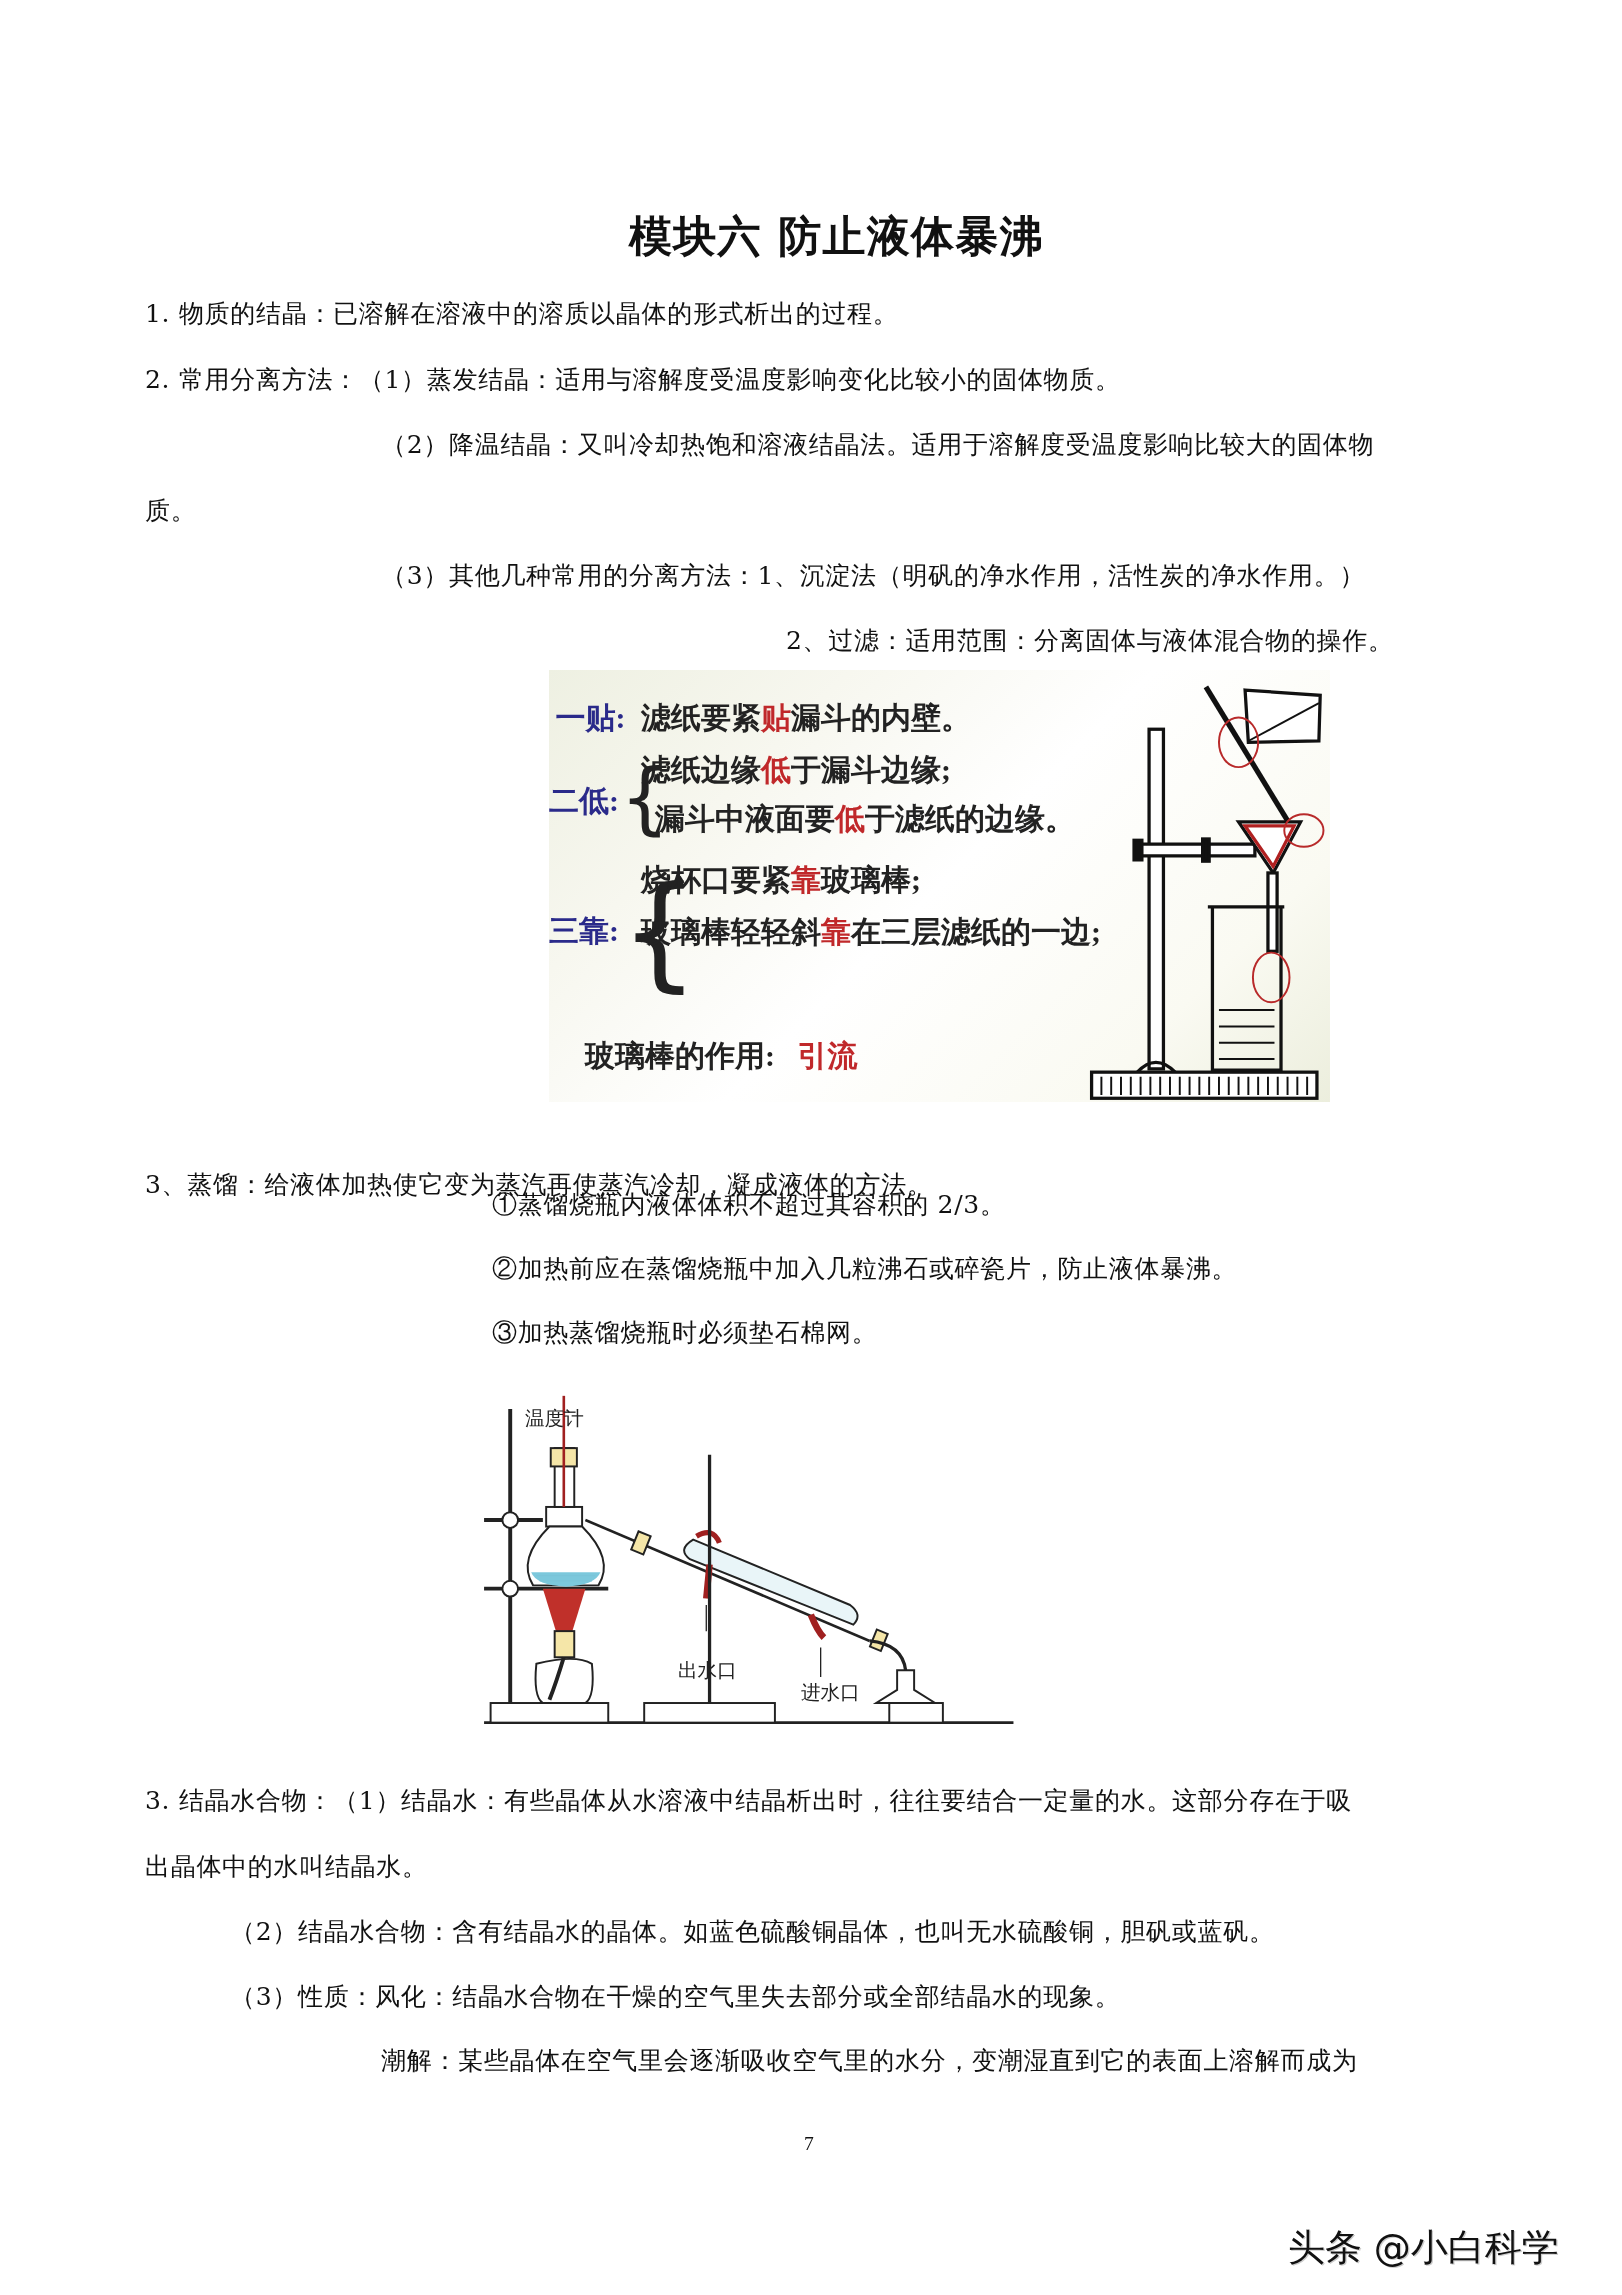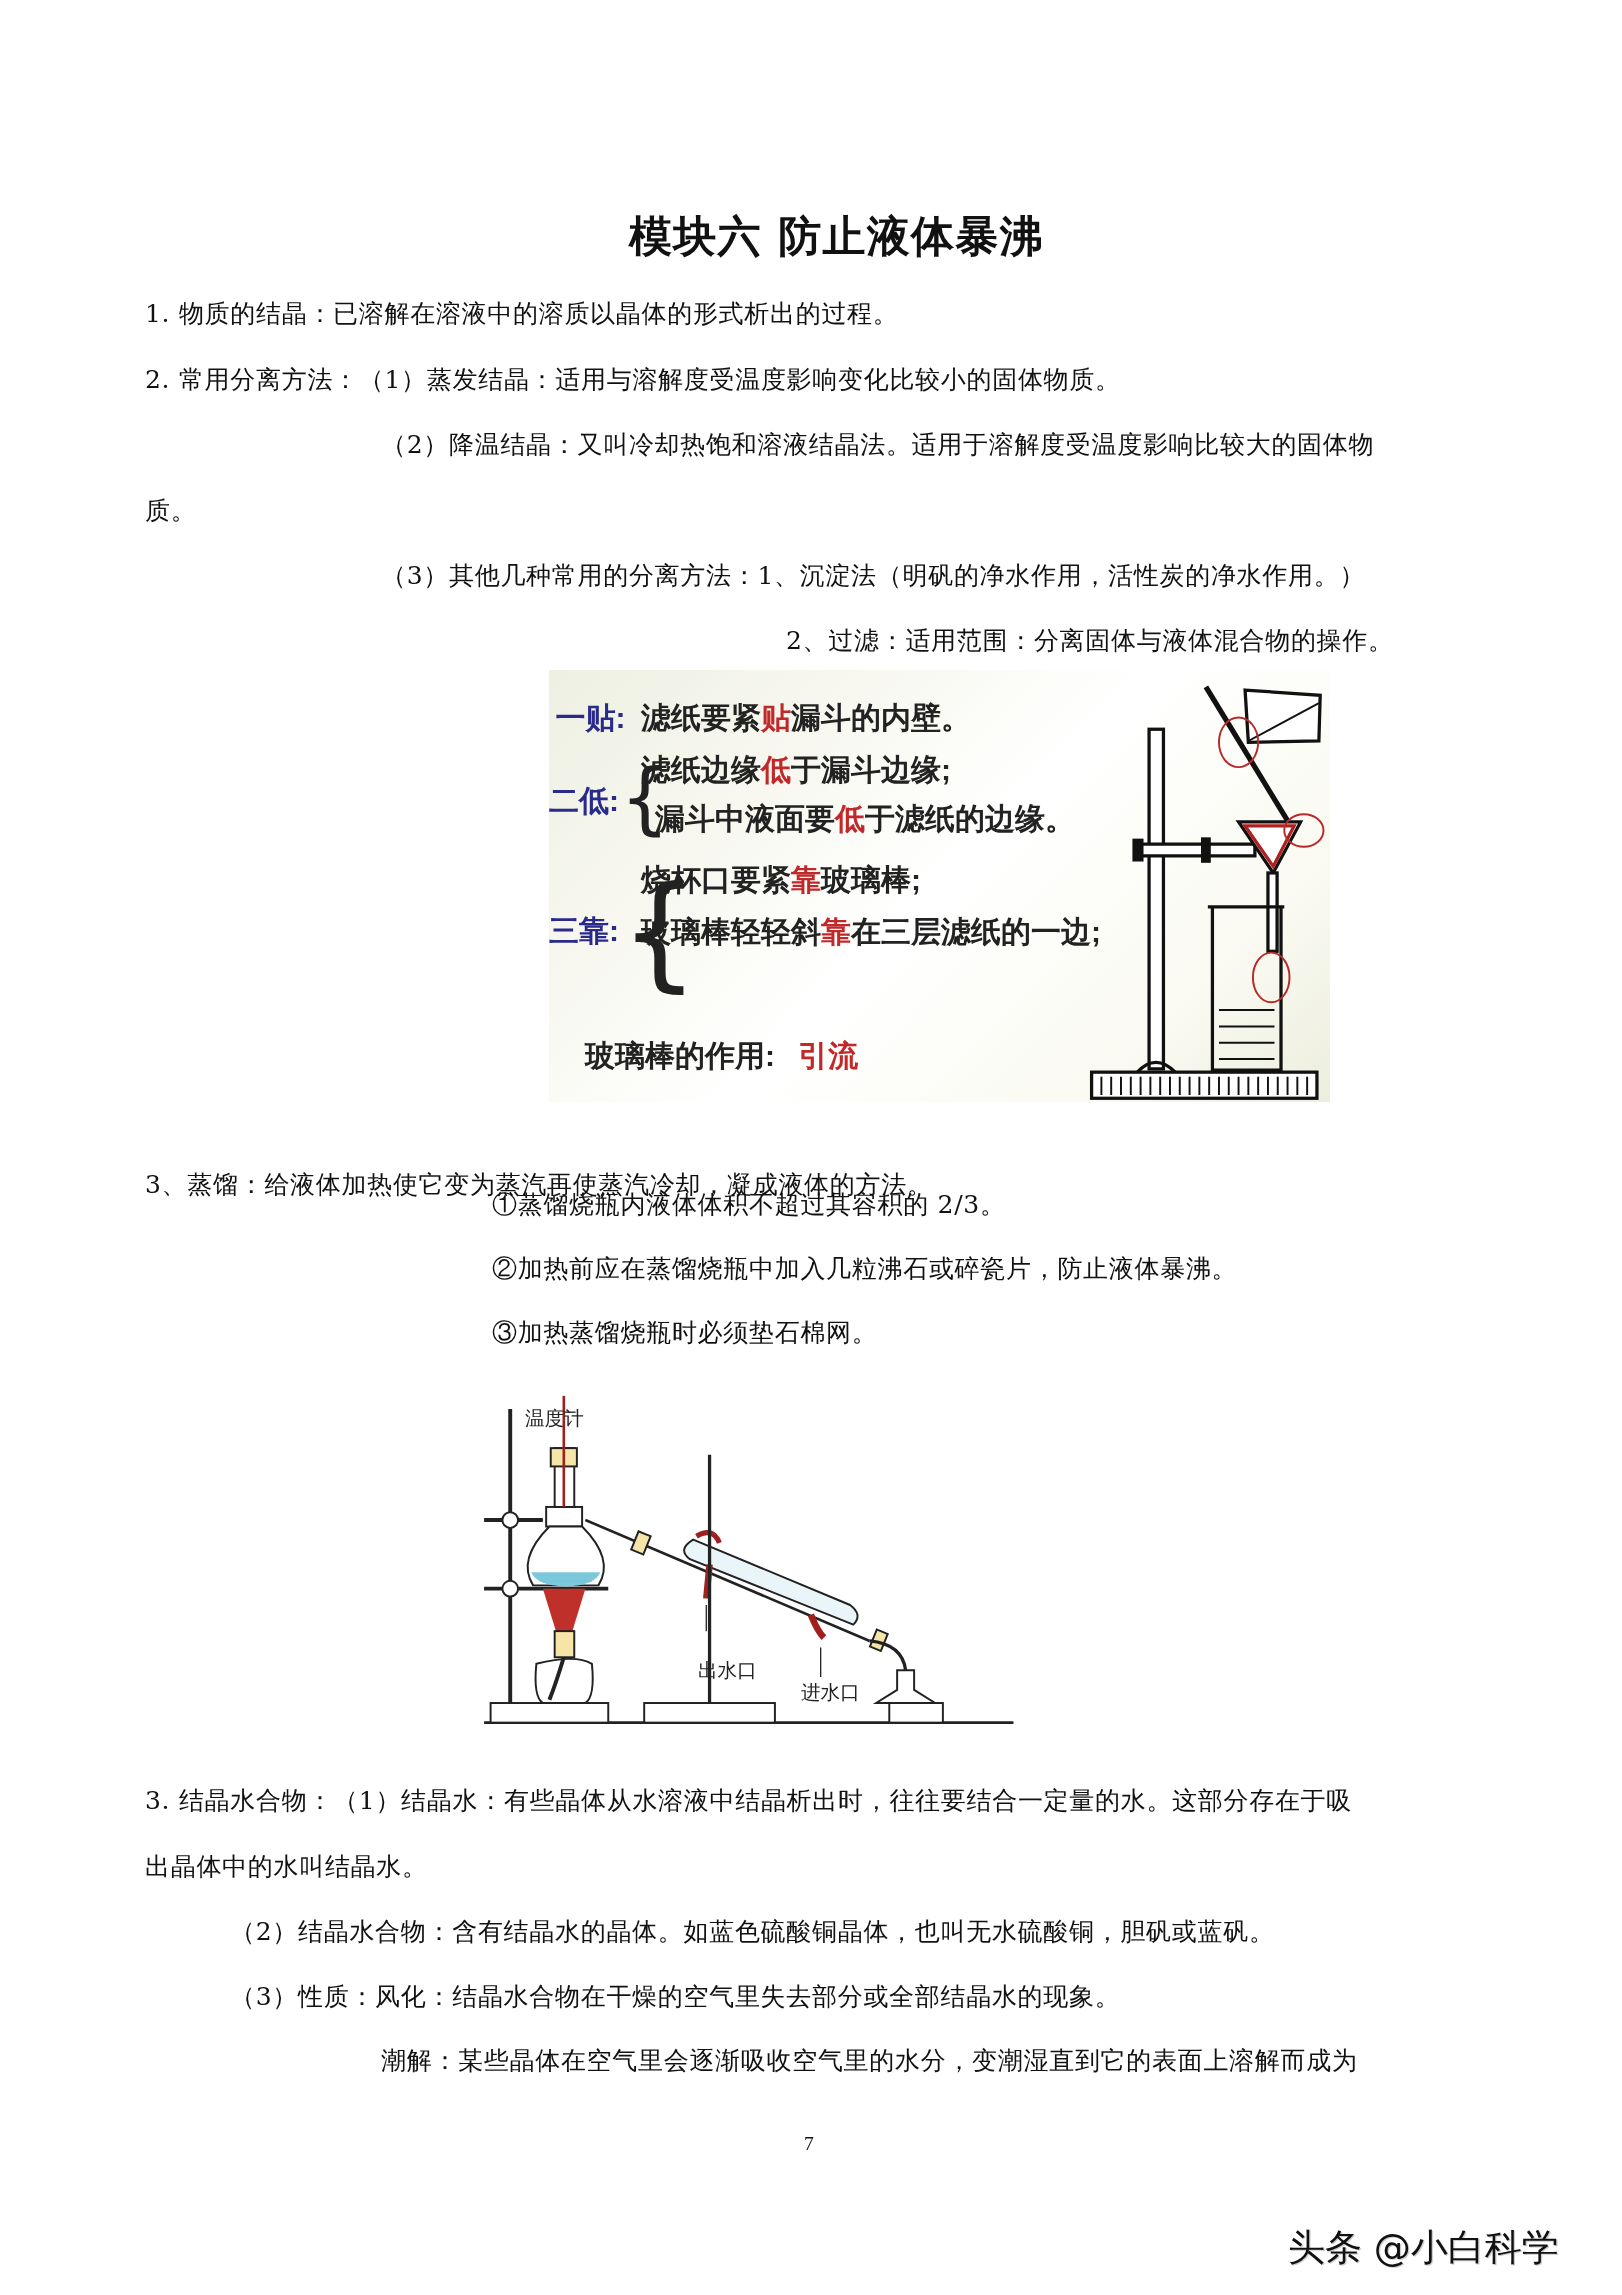--- a/index.html
+++ b/index.html
@@ -5,21 +5,21 @@
   html,body{margin:0;padding:0;background:#ffffff;}
   body{width:1622px;height:2295px;position:relative;overflow:hidden;
        font-family:"DejaVu Serif","Liberation Serif",serif;color:#111;}
   .abs{position:absolute;white-space:nowrap;}
   .title{font-family:"DejaVu Sans","Liberation Sans",sans-serif;font-weight:bold;font-size:43px;letter-spacing:1.3px;}
   .p{font-size:25px;line-height:29px;letter-spacing:0.7px;}
   .pnum{font-size:19.6px;font-family:"Liberation Serif",serif;}
   
   .fig1{position:absolute;left:549px;top:670px;width:781px;height:432px;
         background:linear-gradient(135deg,#eef0e2 0%,#f7f7ef 25%,#ffffff 50%,#fafaf2 80%,#eceedd 100%);}
-  .fig1 .t{position:absolute;font-family:Liberation Sans, sans-serif;font-weight:bold;font-size:30px;white-space:nowrap;color:#222;}
+  .fig1 .t{position:absolute;font-family:Liberation Serif, serif;font-weight:bold;font-size:30px;white-space:nowrap;color:#222;}
   .fig1 .lbl{color:#2a2a8a;}
   .fig1 .red{color:#c0282a;}
   .brace{position:absolute;font-family:"DejaVu Sans",sans-serif;color:#222;}
   .fig2{position:absolute;left:471px;top:1389px;width:549px;height:347px;background:#fff;}
   .fig2 .t{position:absolute;font-family:"DejaVu Sans","Liberation Sans",sans-serif;font-size:19.6px;color:#222;white-space:nowrap;}
   .watermark{position:absolute;left:1288px;top:2223px;font-family:"DejaVu Sans","Liberation Sans",sans-serif;
              font-size:37px;color:#111;white-space:nowrap;text-shadow:1.3px 1.3px 0 #ccc;}
 </style>
 </head>
 <body>
@@ -175,21 +175,21 @@
       <path d="M610 385 Q660 390 665 430" stroke-width="5"></path>
       <path d="M652 430 L652 460 L620 480 L710 480 L678 460 L678 430 Z" fill="#fff"></path>
       <rect x="640" y="480" width="82" height="30" fill="#fff"></rect>
     </g>
     <g stroke="#7ac4d8" stroke-width="2">
       <line x1="100" y1="285" x2="190" y2="285"></line>
       <line x1="105" y1="293" x2="185" y2="293"></line>
     </g>
   </svg>
   <div class="t" style="left:54px;top:16.3px;">温度计</div>
-  <div class="t" style="left:227px;top:268px;text-align:center;">出水口</div>
+  <div class="t" style="left:207px;top:268px;text-align:center;">出水口</div>
   <div class="t" style="left:330px;top:290px;">进水口</div>
 </div>
 
 <div class="abs p" style="left:145px;top:1786px;">3.  结晶水合物：（1）结晶水：有些晶体从水溶液中结晶析出时，往往要结合一定量的水。这部分存在于吸</div>
 <div class="abs p" style="left:145px;top:1852px;">出晶体中的水叫结晶水。</div>
 <div class="abs p" style="left:230px;top:1917px;">（2）结晶水合物：含有结晶水的晶体。如蓝色硫酸铜晶体，也叫无水硫酸铜，胆矾或蓝矾。</div>
 <div class="abs p" style="left:230px;top:1982px;">（3）性质：风化：结晶水合物在干燥的空气里失去部分或全部结晶水的现象。</div>
 <div class="abs p" style="left:381px;top:2046px;">潮解：某些晶体在空气里会逐渐吸收空气里的水分，变潮湿直到它的表面上溶解而成为</div>
 
 <div class="abs pnum" style="left:804px;top:2133px;">7</div>

